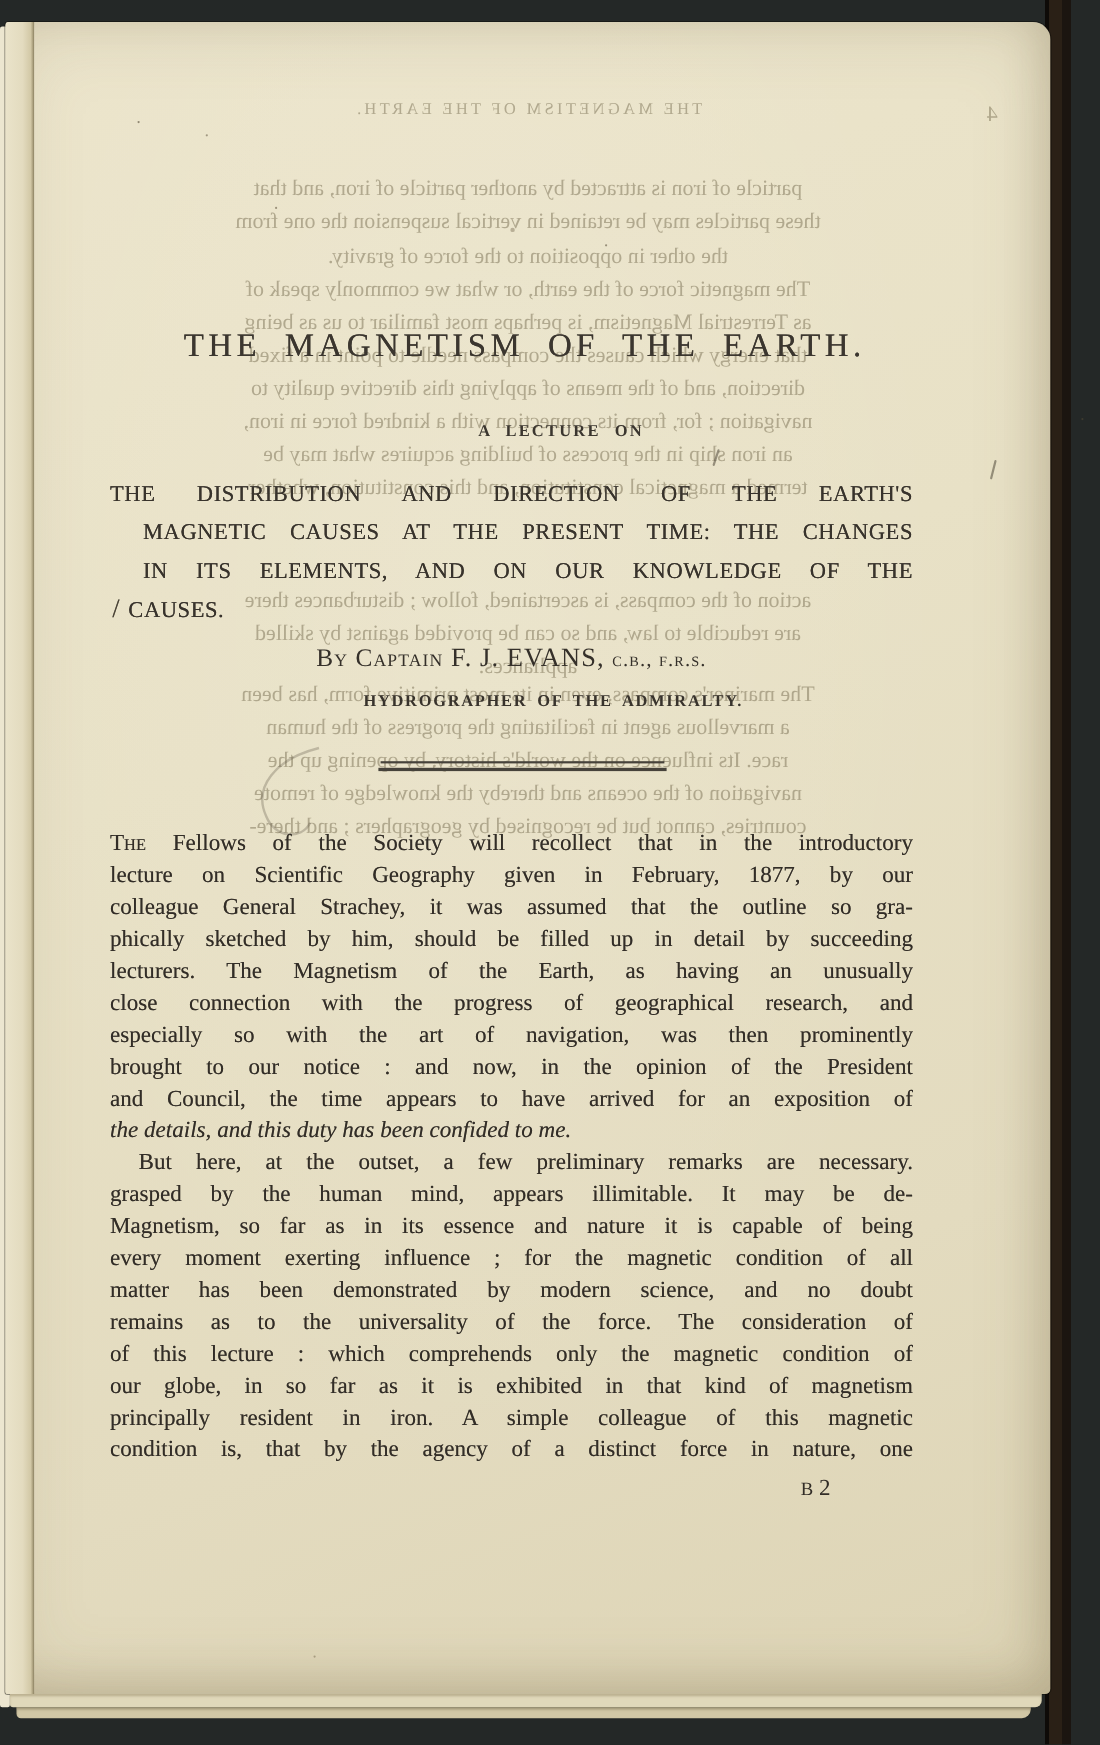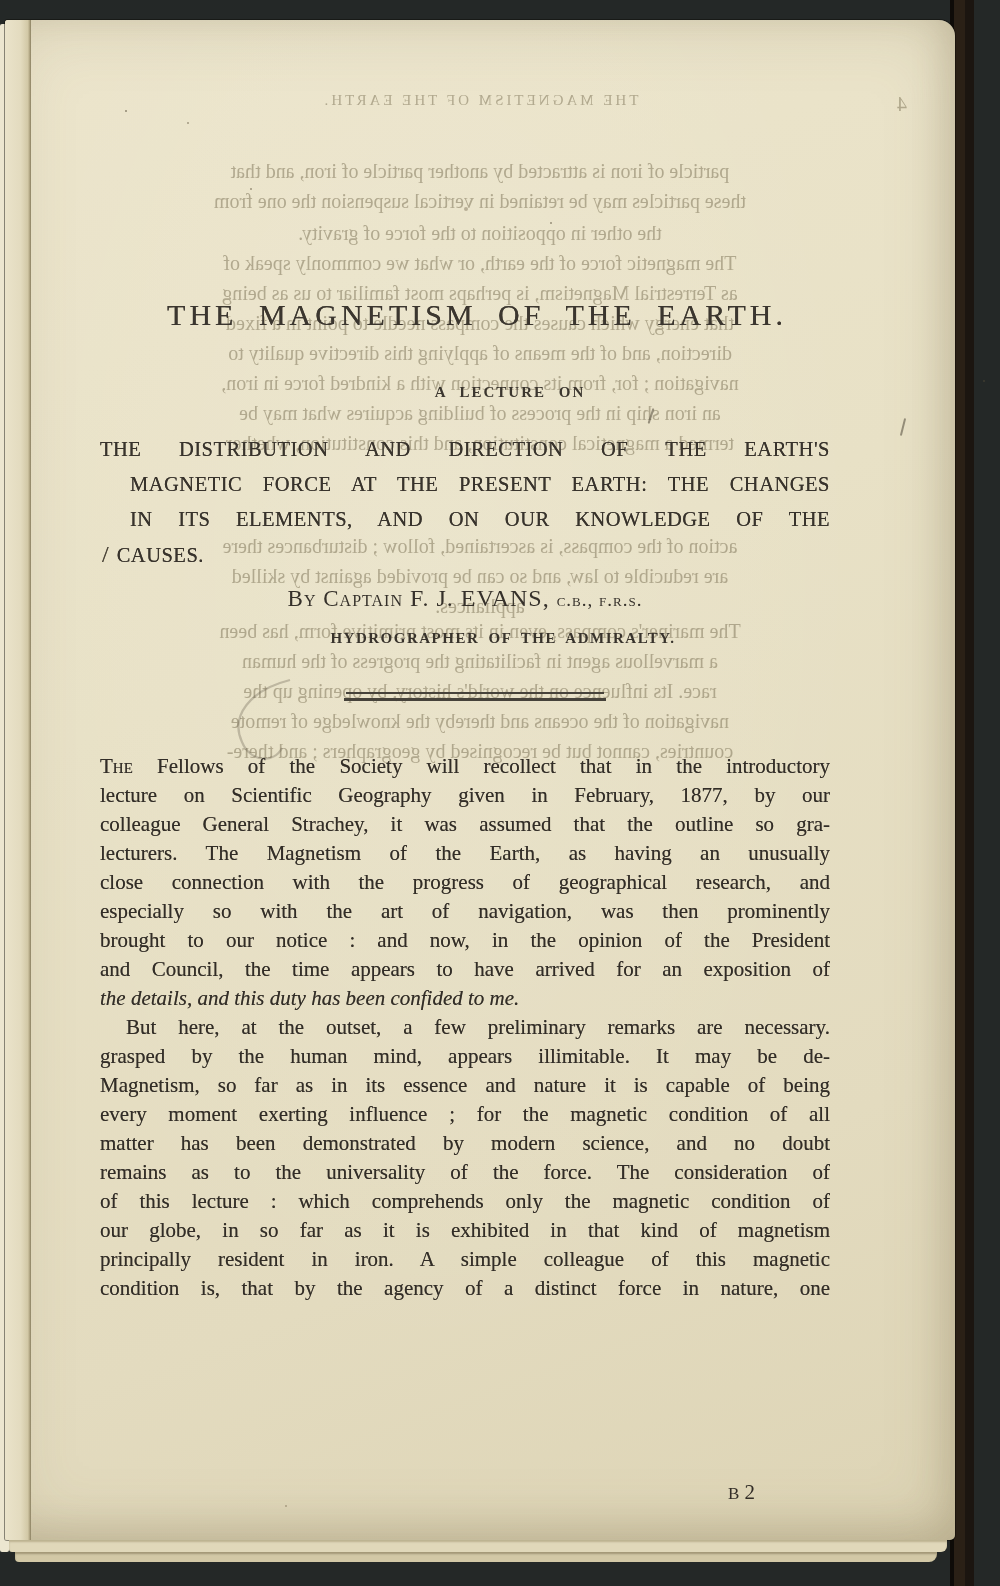--- a/index.html
+++ b/index.html
@@ -86,21 +86,21 @@
   .body-text{position:absolute;top:732px;left:0;width:100%;}
   .bline{
     height:29px;line-height:29px;font-size:21px;color:#322d27;
     text-align:justify;text-align-last:justify;overflow:hidden;
     text-shadow:0 0 0.4px rgba(50,45,39,0.6);
   }
   .bline.end{text-align-last:left;font-style:italic;}
   .bline.ind{text-indent:26px;}
   .lead-sc{font-variant:small-caps;}
   .sig{
-    position:absolute;top:1460px;left:0;width:100%;text-align:right;padding-right:75px;box-sizing:border-box;
+    position:absolute;top:1320px;left:0;width:100%;text-align:right;padding-right:75px;box-sizing:border-box;
     font-size:21px;color:#322d27;
   }
   .sig .b{font-size:17px;}
 </style>
 </head>
 <body>
 
 <div class="scene">
   <div class="binding-strip"></div>
   <div class="underpage"></div>
@@ -131,21 +131,21 @@
         <div class="bleed-line" style="top: 690px;">navigation of the oceans and thereby the knowledge of remote</div>
         <div class="bleed-line" style="top: 720px;">countries, cannot but be recognised by geographers ; and there-</div>
       </div>
 
     <div class="content">
       <h1 class="title">THE MAGNETISM OF THE EARTH.</h1>
       <div class="lecture-on">A LECTURE ON</div>
 
       <div class="subtitle">
           <div class="sub-line">THE DISTRIBUTION AND DIRECTION OF THE EARTH'S</div>
-          <div class="sub-line indent">MAGNETIC FORCE AT THE PRESENT EARTH: THE CHANGES</div>
+          <div class="sub-line indent">MAGNETIC CAUSES AT THE PRESENT TIME: THE CHANGES</div>
           <div class="sub-line indent">IN ITS ELEMENTS, AND ON OUR KNOWLEDGE OF THE</div>
           <div class="sub-line last"><span class="pen">/</span>CAUSES.</div>
         </div>
 
       <div class="byline">
         <span class="sc">By Captain</span><span class="name"> F. J. EVANS, </span><span class="honors">c.b., f.r.s.</span>
       </div>
       <div class="role">HYDROGRAPHER OF THE ADMIRALTY.</div>
 
       <div class="rule">
@@ -157,20 +157,21 @@
         <path d="M70,8 C30,18 10,44 22,70 C30,90 54,92 62,76" stroke="rgba(90,82,66,0.6)" stroke-width="2.2" fill="none"></path>
       </svg>
       <div class="tick t1"></div>
       <div class="tick t2"></div>
 
       <div class="body-text">
           <div class="para">
             <div class="bline"><span class="lead-sc">The</span> Fellows of the Society will recollect that in the introductory</div>
             <div class="bline">lecture on Scientific Geography given in February, 1877, by our</div>
             <div class="bline">colleague General Strachey, it was assumed that the outline so gra-</div>
+            <div class="bline">phically sketched by him, should be filled up in detail by succeeding</div>
             <div class="bline">lecturers. The Magnetism of the Earth, as having an unusually</div>
             <div class="bline">close connection with the progress of geographical research, and</div>
             <div class="bline">especially so with the art of navigation, was then prominently</div>
             <div class="bline">brought to our notice : and now, in the opinion of the President</div>
             <div class="bline">and Council, the time appears to have arrived for an exposition of</div>
             <div class="bline end">the details, and this duty has been confided to me.</div>
           </div>
           <div class="para">
             <div class="bline ind">But here, at the outset, a few preliminary remarks are necessary.</div>
             <div class="bline">grasped by the human mind, appears illimitable. It may be de-</div>

